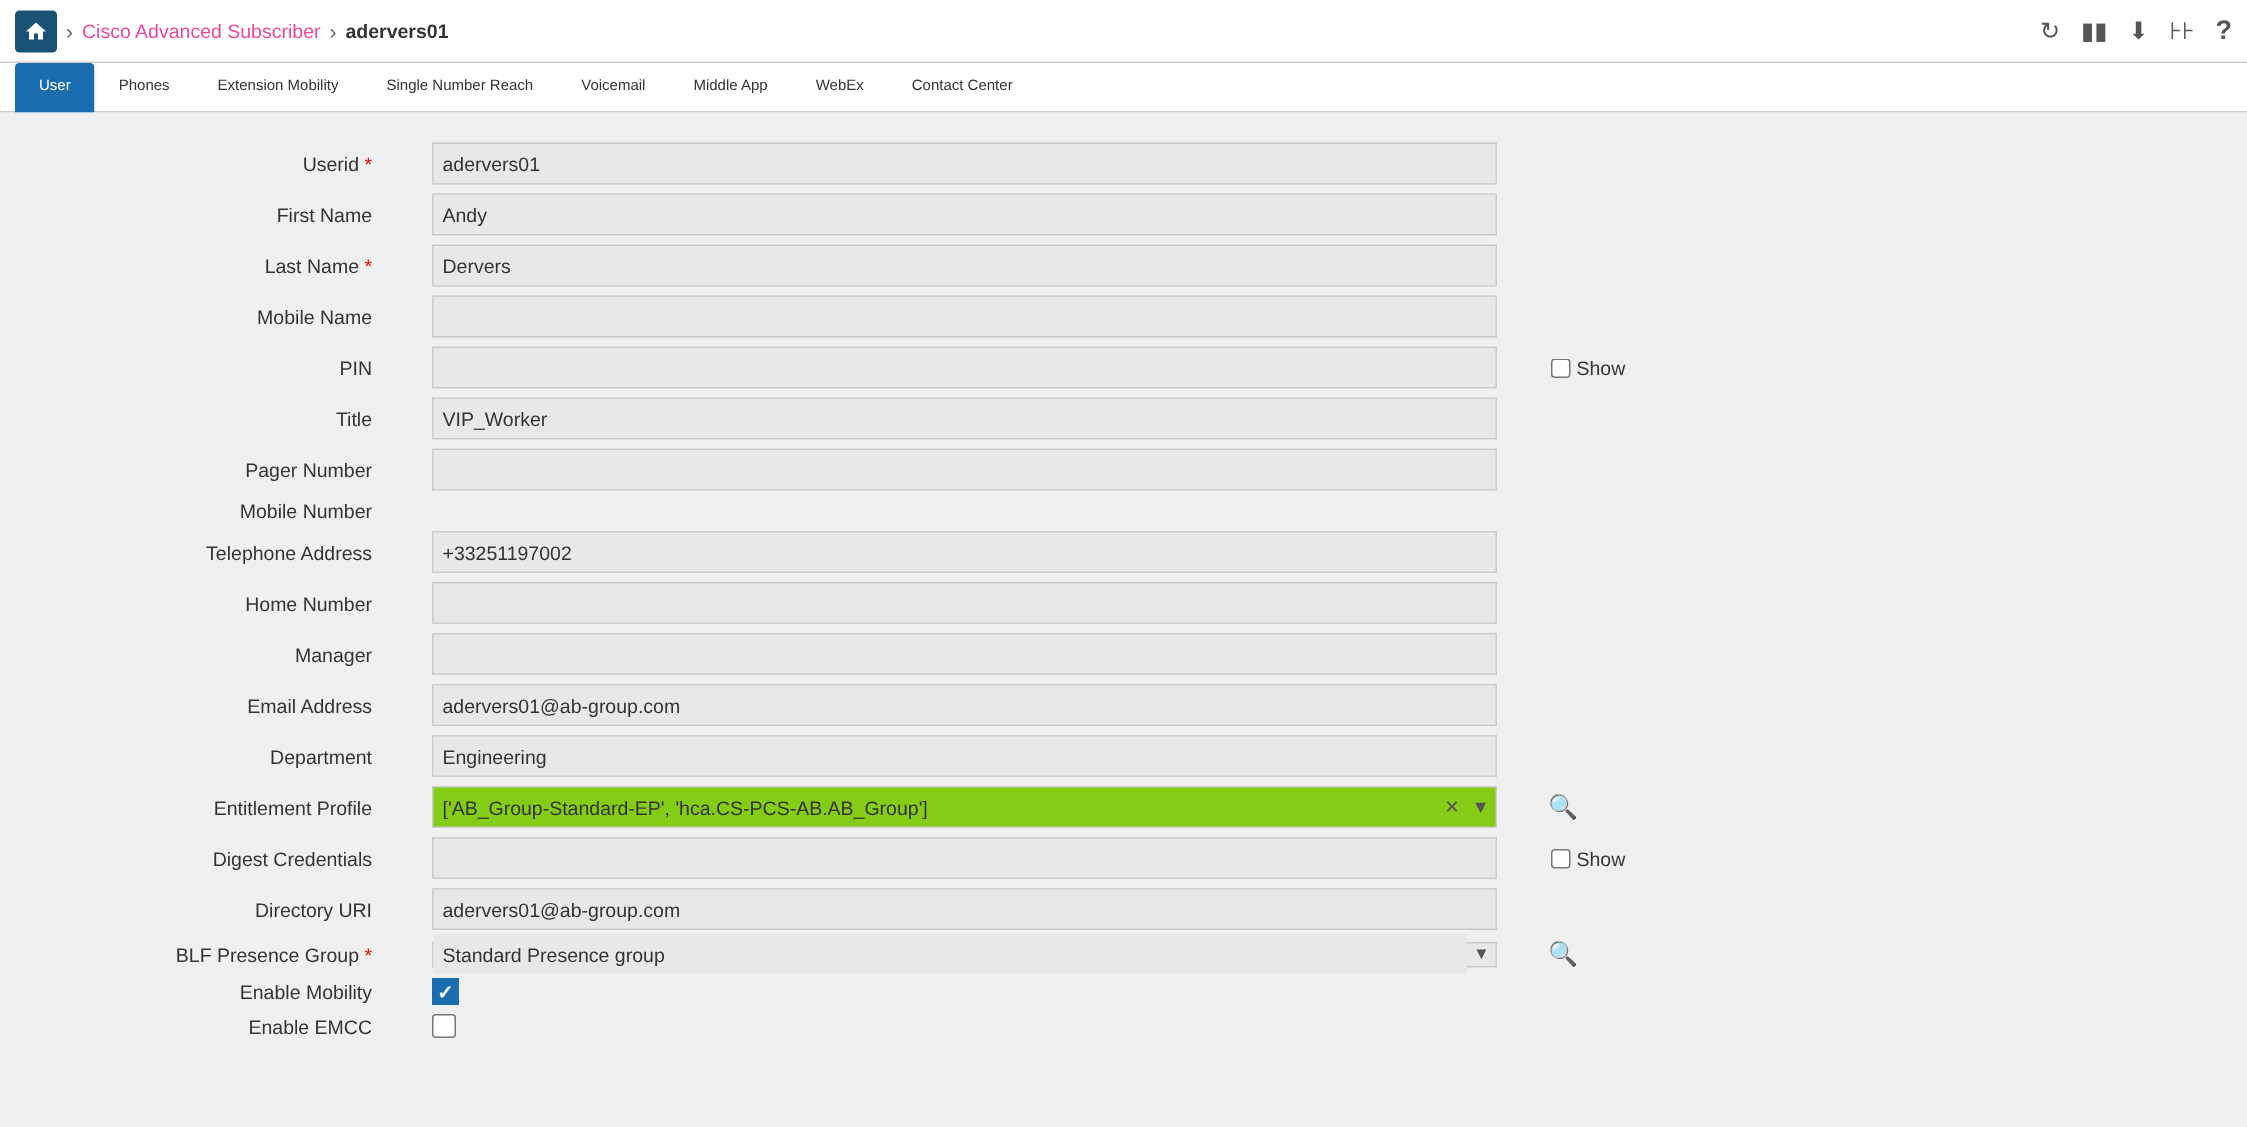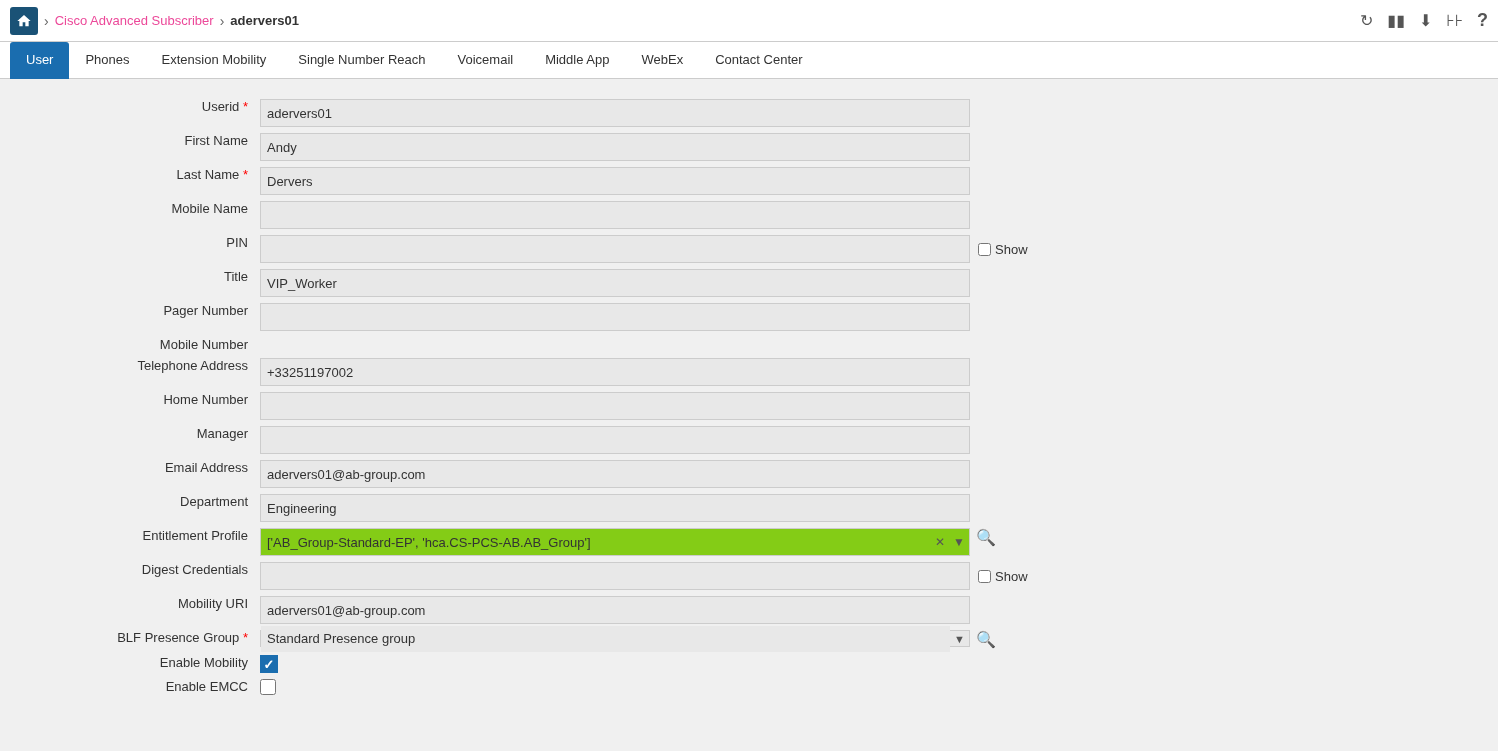--- a/index.html
+++ b/index.html
@@ -31,21 +31,21 @@
     
     .tabs {
       display: flex;
       background: #fff;
       border-bottom: 1px solid #ccc;
       padding: 0 10px;
     }
     .tab {
       padding: 10px 16px;
       cursor: pointer;
-      font-size: 13px;
+      font-size: 10px;
       color: #333;
       border: none;
       background: none;
       border-bottom: 2px solid transparent;
       margin-bottom: -1px;
     }
     .tab.active {
       background: #1a6daf;
       color: white;
       border-radius: 3px 3px 0 0;
@@ -54,21 +54,23 @@
     
     .main {
       padding: 20px 40px;
       background: #f0f0f0;
       min-height: calc(100vh - 90px);
     }
 
     
     .form-row {
       display: flex;
+      align-items: center;
       margin-bottom: 6px;
+      gap: 28px;
     }
     .form-label {
       width: 220px;
       text-align: right;
       padding-right: 12px;
       font-size: 13px;
       color: #333;
       flex-shrink: 0;
     }
     .form-label .required { color: red; }
@@ -302,21 +304,21 @@
   <div class="form-row">
     <label class="form-label">Digest Credentials</label>
     <input class="form-input" type="password" style="">
     <div class="show-checkbox">
       <input type="checkbox" style="">
       <span>Show</span>
     </div>
   </div>
 
   <div class="form-row">
-    <label class="form-label">Mobility URI</label>
+    <label class="form-label">Directory URI</label>
     <input class="form-input" type="text" value="adervers01@ab-group.com" style="">
   </div>
 
   <div class="form-row">
     <label class="form-label">
       <span>BLF Presence Group</span><span class="required"> *</span>
     </label>
     <div class="blf-container">
       <select class="blf-select">
         <option>Standard Presence group</option>

